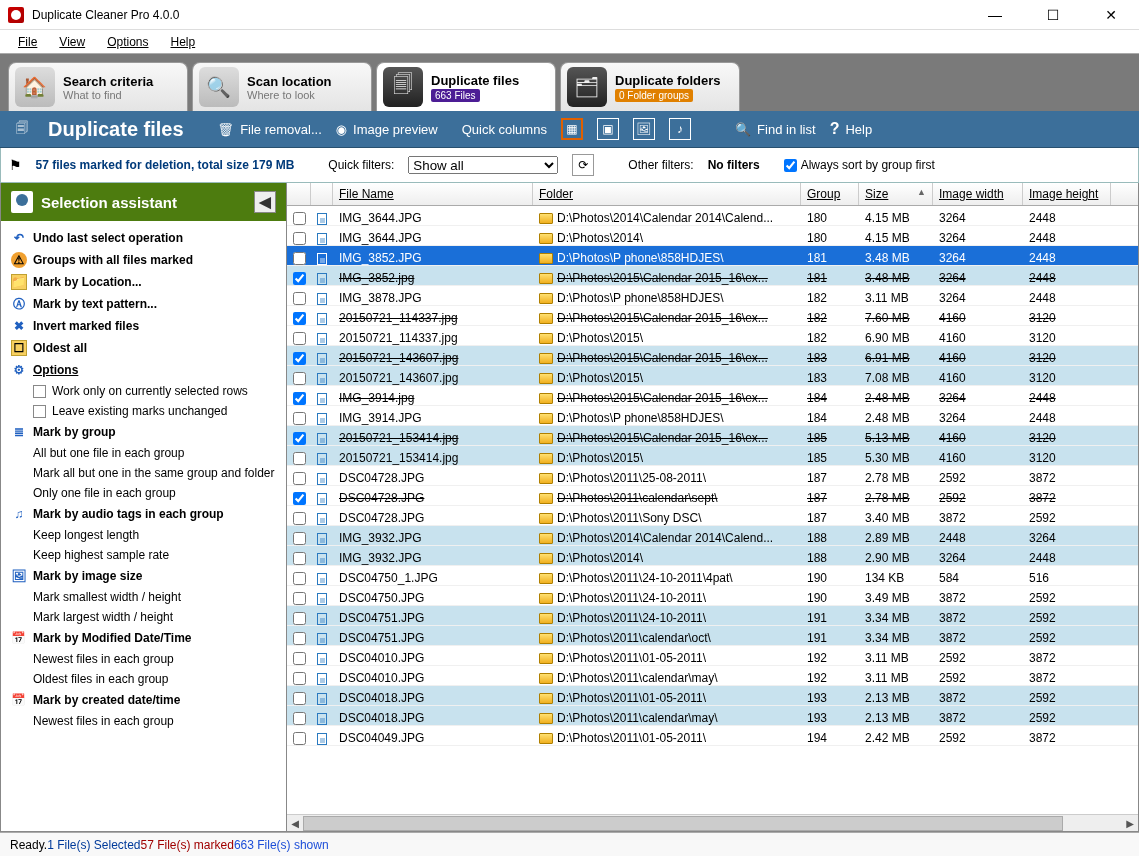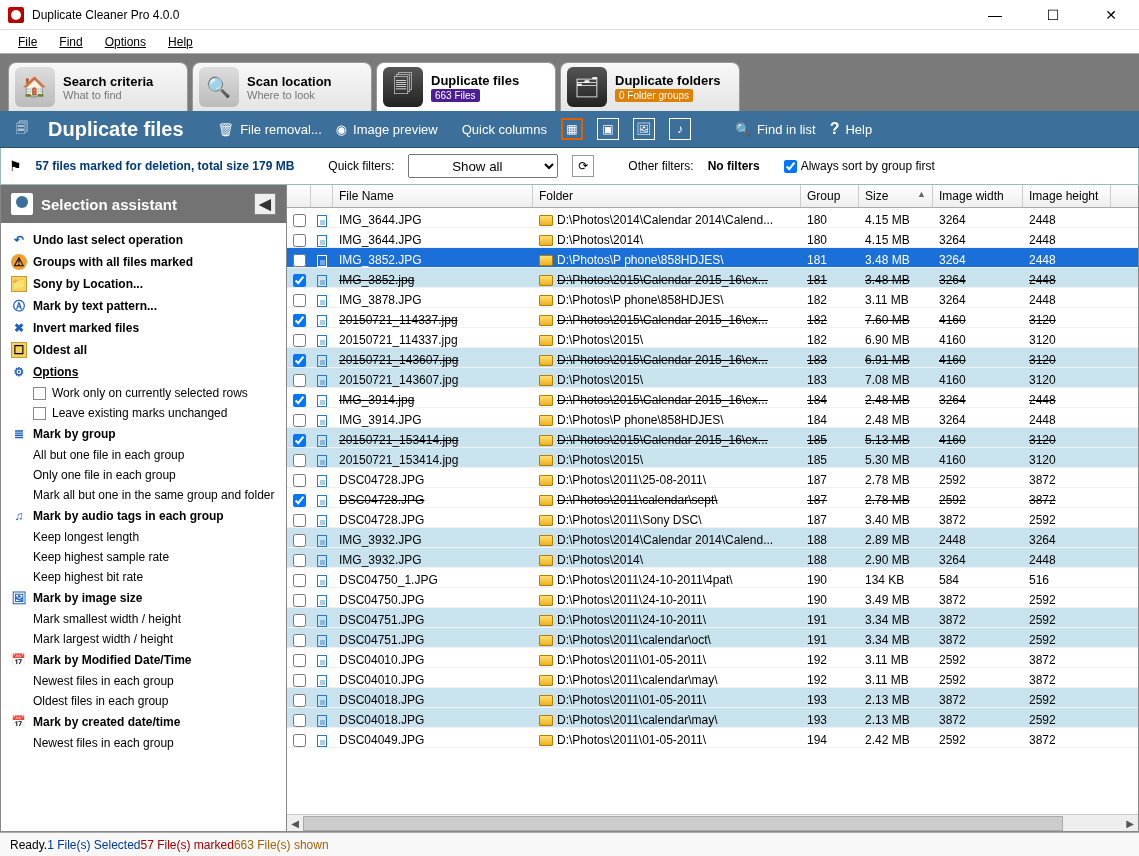--- a/index.html
+++ b/index.html
@@ -35,45 +35,45 @@
 .header-blue .icon { width: 24px; height: 24px; display:inline-flex; align-items:center; justify-content:center;}
 .header-blue h1 { font-size: 20px; font-weight: bold; }
 .header-blue .tool { display: flex; align-items: center; gap: 6px; font-size: 13px; cursor:pointer;}
 .header-blue .qcicon { width:22px;height:22px;border:1px solid #fff;display:inline-flex;align-items:center;justify-content:center;font-size:12px;}
 .header-blue .qcicon.sel { border:2px solid #e06000; }
 
 
 .filterbar { background: #fff; border: 1px solid #9bb; border-top:none; padding: 6px 8px; display:flex; align-items:center; gap: 14px; font-size:12px;}
 .filterbar .flag { font-size:14px; }
 .filterbar .marked-text { color: #003a7a; font-weight: bold; }
-.filterbar select { width: 150px; height: 24px; text-align: center; }
+.filterbar select { width: 150px; height: 18px; }
 .filterbar .refresh { width:22px;height:22px;border:1px solid #999;display:inline-flex;align-items:center;justify-content:center;}
 .filterbar .chk { display:flex;align-items:center;gap:4px;}
 
 
 .main { flex:1; display:flex; border:1px solid #888; border-top:none; overflow:hidden;}
 .sidebar { width: 286px; display:flex; flex-direction:column; border-right:1px solid #888; overflow:hidden;}
-.sidebar-head { background:#737373; color:#fff; padding:8px 10px; display:flex; align-items:center; gap:8px; font-size:15px; font-weight:600;}
+.sidebar-head { background:#4d7c0f; color:#fff; padding:8px 10px; display:flex; align-items:center; gap:8px; font-size:15px; font-weight:600;}
 .sidebar-head .avatar { width:22px; height:22px; background:#fff; border-radius:2px; display:inline-block; position:relative;}
 .sidebar-head .avatar::after{content:"";position:absolute;left:5px;top:3px;width:12px;height:12px;background:#3c6f9a;border-radius:50%;}
 .sidebar-head .collapse { margin-left:auto; width:22px;height:22px;background:#eee;color:#333;display:flex;align-items:center;justify-content:center;border:1px solid #888;}
 .sidebar-body { flex:1; overflow-y:auto; padding:6px 4px; font-size:12px; background:#fff;}
 .sb-item { display:flex; align-items:center; gap:6px; padding:3px 6px; cursor:pointer;}
 .sb-item.head { font-weight:bold; }
 .sb-item .sicon { width:16px;height:16px;display:inline-flex;align-items:center;justify-content:center;font-size:12px;}
 .sb-item.sub { padding-left: 28px; }
 .sb-chk { width:13px;height:13px;border:1px solid #888;display:inline-block;}
 .sicon.yellow{background:#f8d060;border:1px solid #c0a030;}
 .sicon.blue{color:#2060c0;}
 .sicon.orange{background:#f0a030;border-radius:50%;}
 
 
 .tablewrap { flex:1; display:flex; flex-direction:column; overflow:hidden; background:#fff;}
 .thead { display:flex; background:linear-gradient(#fff,#eee); border-bottom:1px solid #aaa; font-size:12px;}
-.thead .th { padding:4px 6px; border-right:1px solid #ccc; position:relative;}
+.thead .th { padding:4px 6px; border-right:1px solid #ccc; position:relative;text-decoration:underline;}
 .th.sorted::after { content:"▲"; position:absolute; right:6px; top:4px; font-size:9px; color:#666;}
 .tbody { flex:1; overflow-y:scroll; overflow-x:auto; font-size:12px;}
 .tr { display:flex; height:20px; align-items:flex-end; border-bottom:1px solid #f0f0f0;}
 .tr.g0 { background:#fff; }
 .tr.g1 { background:#c8e2ee; }
 .tr.sel { background:#1a6fd8; color:#fff; }
 .td { padding:0 6px; overflow:hidden; white-space:nowrap; text-overflow:ellipsis;}
 .td.chk { width:24px; flex:none; display:flex;align-items:center;justify-content:center;}
 .td.chk input { width:13px;height:13px;}
 .td.ficon { width:22px; flex:none; display:flex;align-items:center;justify-content:center;}
@@ -91,38 +91,38 @@
 .c-ih{width:88px;flex:none;}
 .hscroll{height:17px;background:#eee;border-top:1px solid #ccc;position:relative;}
 .hscroll .thumb{position:absolute;left:16px;top:1px;height:15px;width:760px;background:#ccc;border:1px solid #aaa;}
 .hscroll .arr{position:absolute;top:0;width:16px;height:16px;display:flex;align-items:center;justify-content:center;font-size:10px;color:#555;}
 .hscroll .arr.l{left:0;} .hscroll .arr.r{right:0;}
 
 
 .statusbar { height:24px; border-top:1px solid #aaa; display:flex; align-items:center; padding:0 10px; gap:0; font-size:12px; background:#f8f8f8;}
 .statusbar .sel { color:#003a9a; }
 .statusbar .mark { color:#a00000; }
-.statusbar .shown { color:#a16207; }
+.statusbar .shown { color:#1d4ed8; }
 </style>
 </head>
 <body>
 
 <div class="titlebar">
   <span class="app-icon"></span>
   <span class="title">Duplicate Cleaner Pro 4.0.0</span>
   <div class="winbtns">
     <div class="winbtn">—</div>
     <div class="winbtn">☐</div>
     <div class="winbtn">✕</div>
   </div>
 </div>
 
 <div class="menubar">
   <div class="menuitem"><span class="u">File</span></div>
-  <div class="menuitem"><span class="u">Find</span></div>
+  <div class="menuitem"><span class="u">View</span></div>
   <div class="menuitem"><span class="u">Options</span></div>
   <div class="menuitem"><span class="u">Help</span></div>
 </div>
 
 <div class="tabbar">
   <div class="tab">
     <div class="ticon">🏠</div>
     <div>
         <div class="tlabel">Search criteria</div>
         <div class="tsub">What to find</div>
@@ -199,21 +199,21 @@
         <div class="sb-item head">
           <span class="sicon blue">↶</span>
           <span>Undo last select operation</span>
         </div>
         <div class="sb-item head">
           <span class="sicon orange">⚠</span>
           <span>Groups with all files marked</span>
         </div>
         <div class="sb-item head">
           <span class="sicon yellow">📁</span>
-          <span>Sony by Location...</span>
+          <span>Mark by Location...</span>
         </div>
         <div class="sb-item head">
           <span class="sicon blue">Ⓐ</span>
           <span>Mark by text pattern...</span>
         </div>
         <div class="sb-item head">
           <span class="sicon blue">✖</span>
           <span>Invert marked files</span>
         </div>
         <div class="sb-item head">
@@ -233,37 +233,34 @@
           <span>Leave existing marks unchanged</span>
         </div>
         <div class="sb-item head">
           <span class="sicon blue">≣</span>
           <span>Mark by group</span>
         </div>
         <div class="sb-item sub">
           <span>All but one file in each group</span>
         </div>
         <div class="sb-item sub">
+          <span>Mark all but one in the same group and folder</span>
+        </div>
+        <div class="sb-item sub">
           <span>Only one file in each group</span>
-        </div>
-        <div class="sb-item sub">
-          <span>Mark all but one in the same group and folder</span>
         </div>
         <div class="sb-item head">
           <span class="sicon blue">♫</span>
           <span>Mark by audio tags in each group</span>
         </div>
         <div class="sb-item sub">
           <span>Keep longest length</span>
         </div>
         <div class="sb-item sub">
           <span>Keep highest sample rate</span>
-        </div>
-        <div class="sb-item sub">
-          <span>Keep highest bit rate</span>
         </div>
         <div class="sb-item head">
           <span class="sicon blue">🖼</span>
           <span>Mark by image size</span>
         </div>
         <div class="sb-item sub">
           <span>Mark smallest width / height</span>
         </div>
         <div class="sb-item sub">
           <span>Mark largest width / height</span>

